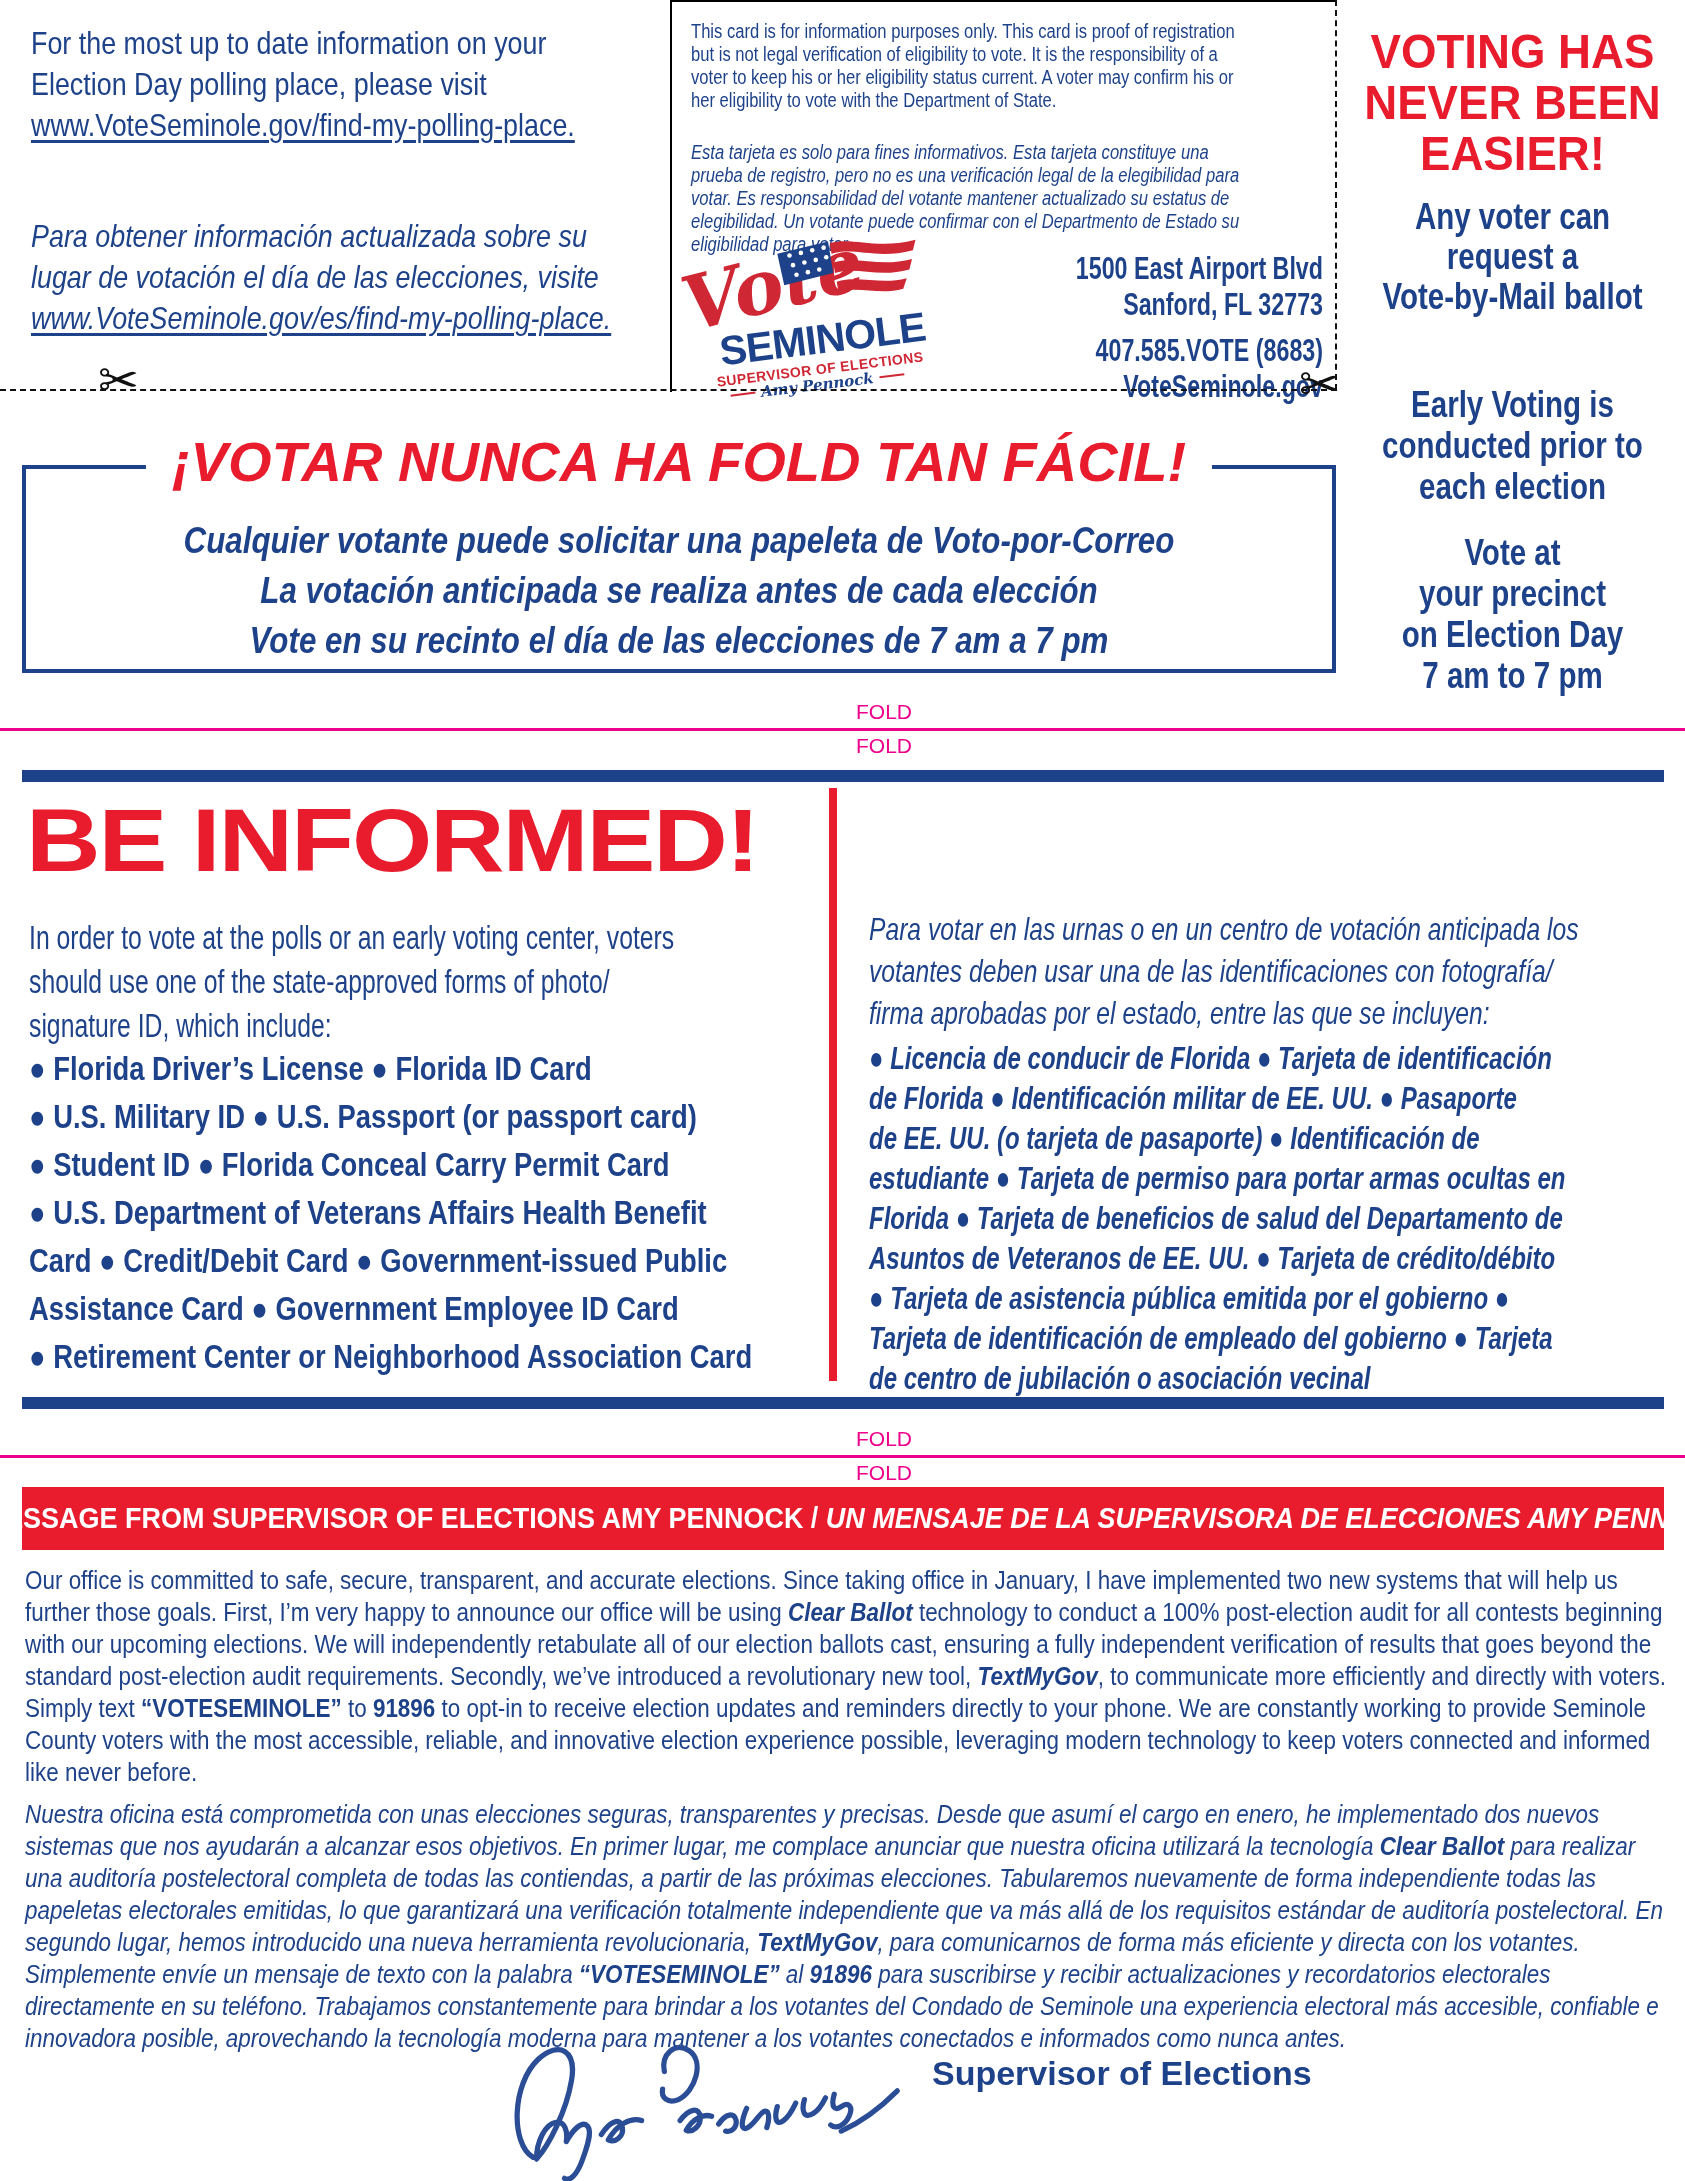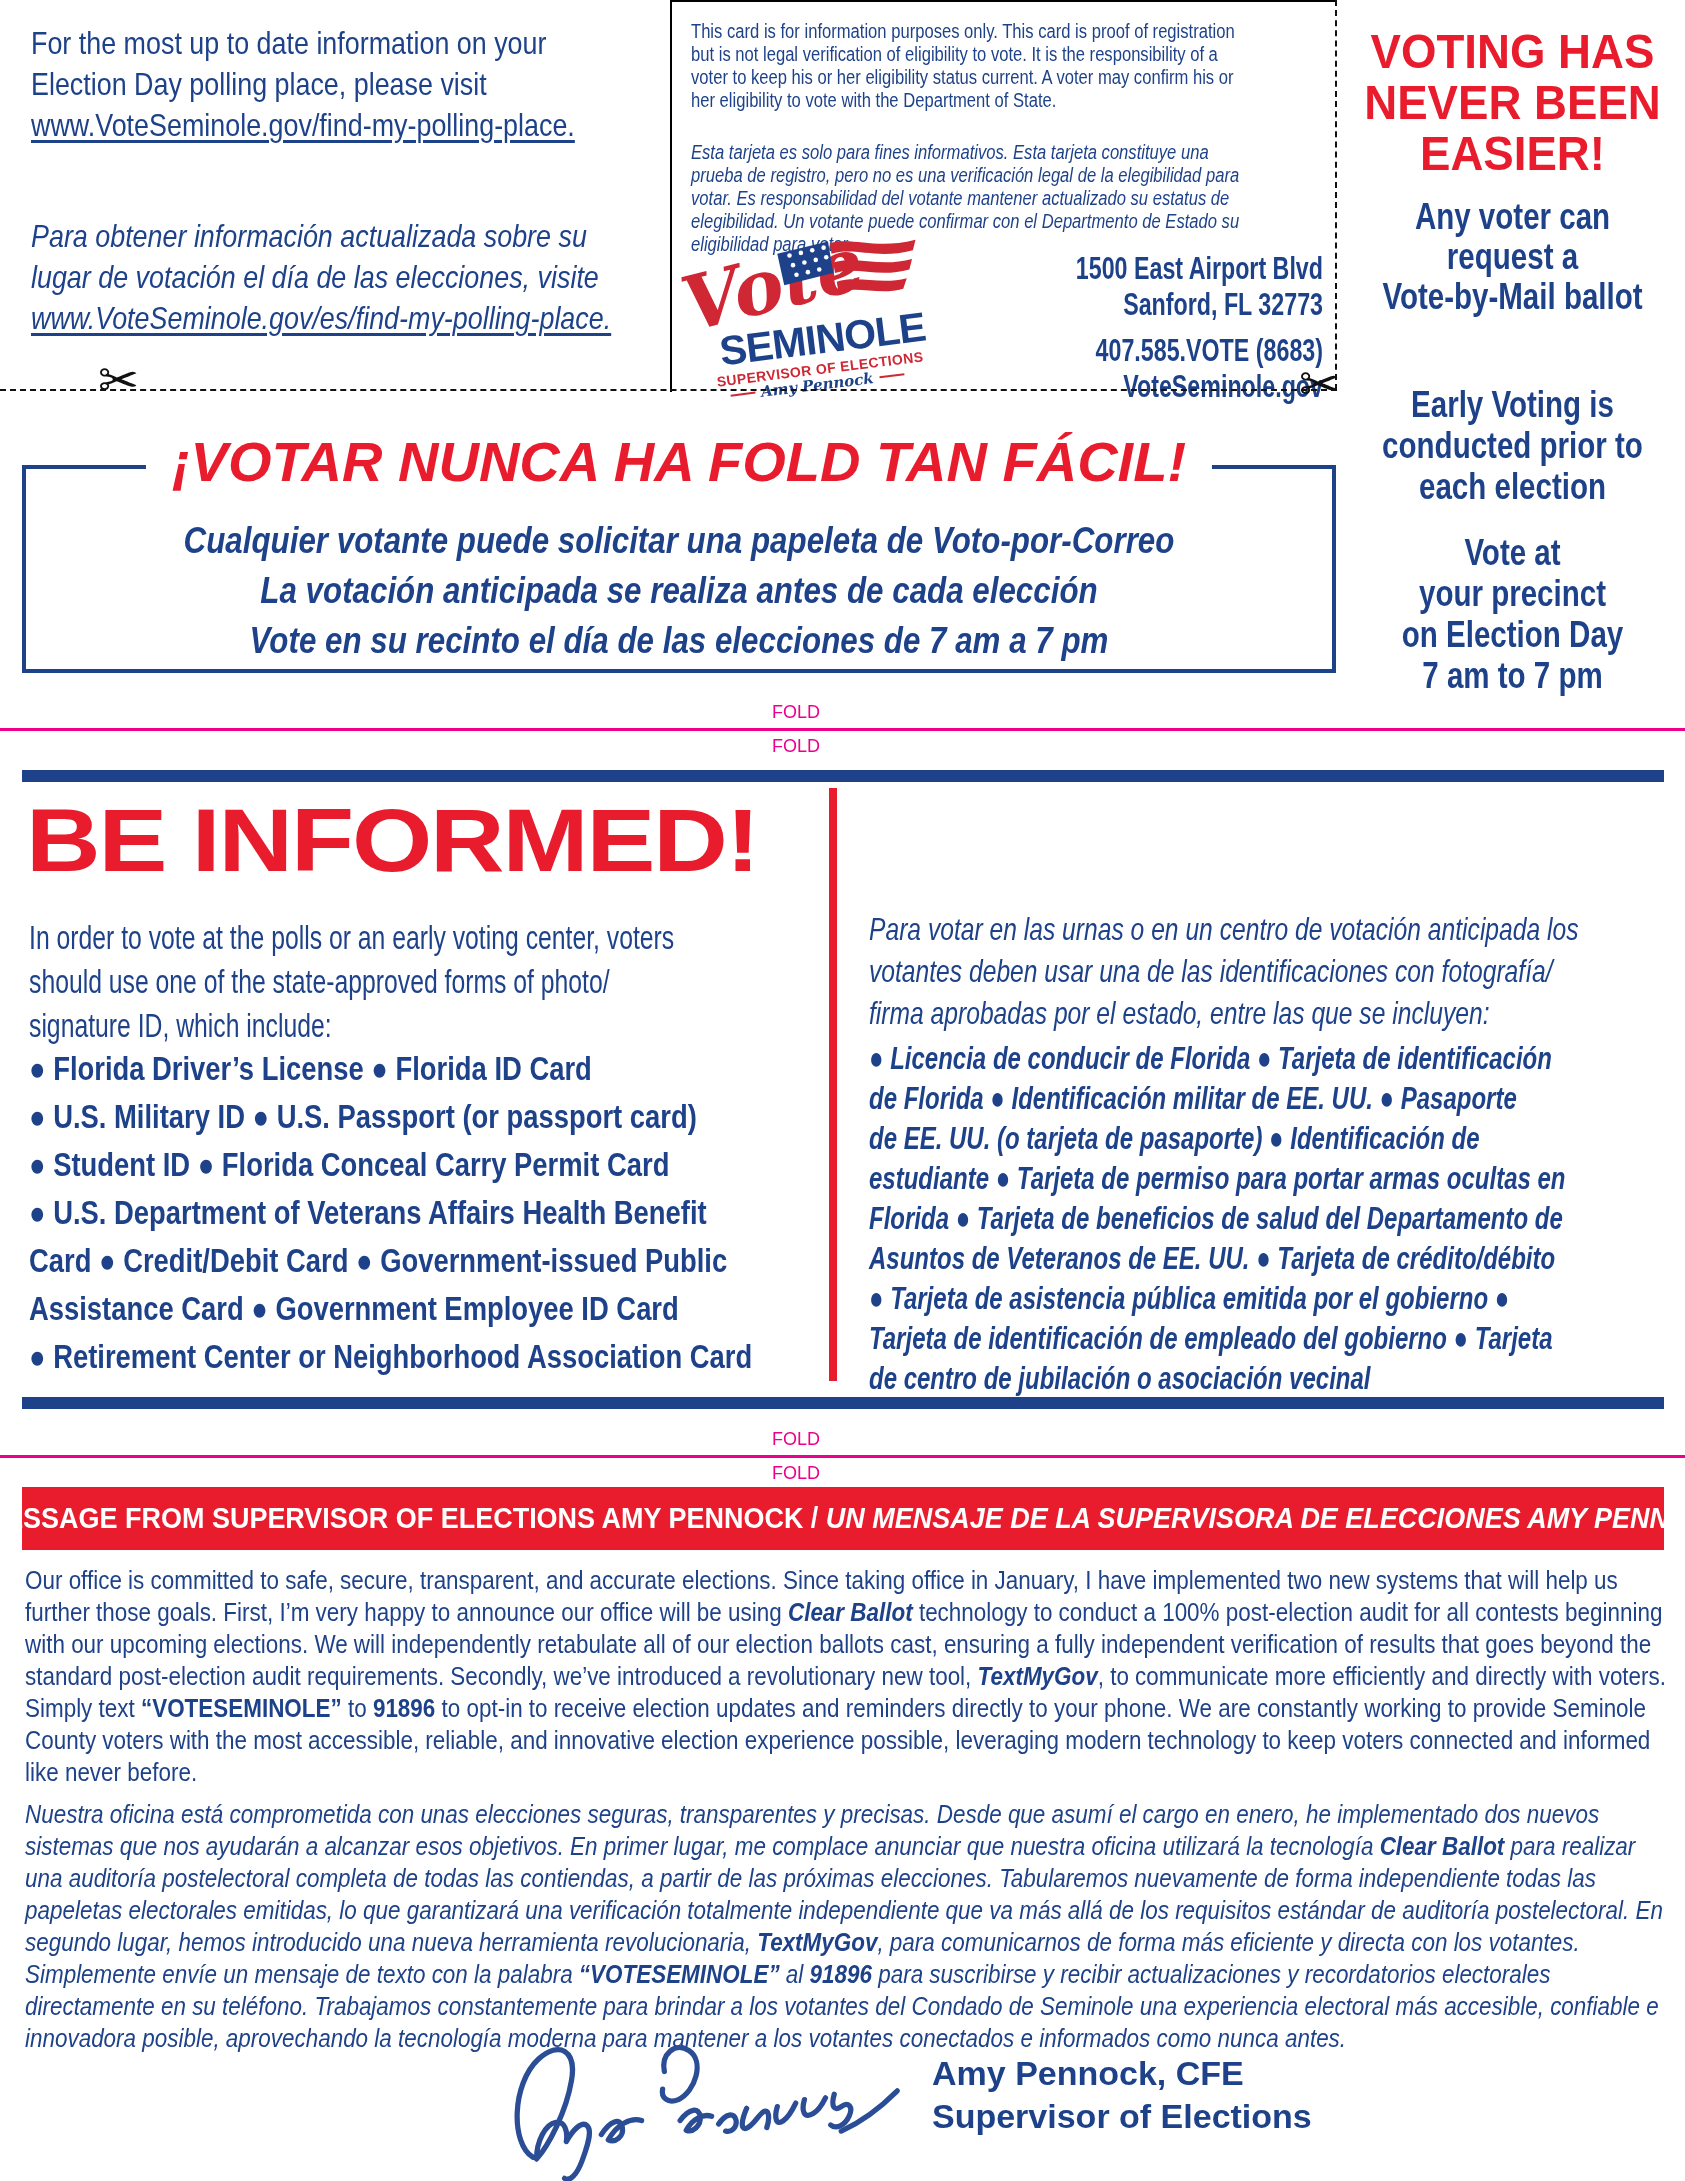--- a/index.html
+++ b/index.html
@@ -65,21 +65,21 @@
   
   .vbox{left:22px;top:465px;width:1306px;height:200px;border:4.4px solid #1e4289;}
   .vbox-title{position:absolute;left:50%;top:-40px;transform:translateX(-50%);background:#fff;
               padding:0 26px;font-size:56px;font-weight:700;font-style:italic;color:#e81c2d;
               white-space:nowrap;line-height:65px;}
   .vbox-lines{position:absolute;left:0;top:47px;width:100%;text-align:center;font-weight:700;
               font-style:italic;font-size:36px;line-height:50px;}
 
   
   .fold-line{left:0;width:1685px;height:2.6px;background:#ec008c;}
-  .fold-label{left:772px;width:140px;text-align:left;font-size:18px;line-height:24.6px;color:#ec008c;}
+  .fold-label{left:772px;width:140px;text-align:right;font-size:21px;line-height:24.6px;color:#ec008c;}
   .fl1{top:728px;} .fl1a{top:700px;} .fl1b{top:734px;}
   .fl2{top:1455px;} .fl2a{top:1427px;} .fl2b{top:1461px;}
 
   .bluebar{left:22px;width:1642px;height:12.3px;background:#1e4289;}
   .bar1{top:770px;} .bar2{top:1397px;}
 
   
   .bi-title{left:26px;top:791px;font-size:89px;line-height:98px;font-weight:700;color:#e81c2d;
             letter-spacing:-1.8px;white-space:nowrap;}
   .bi-intro{left:29px;top:916px;width:1097px;font-size:33px;line-height:44px;}
@@ -254,18 +254,17 @@
       <path d="M214,116 C224,102 236,100 237,112 C238,122 228,130 221,127 C228,114 240,108 250,111"></path>
       <path d="M258,120 C266,108 276,106 278,116 C279,124 272,130 266,128"></path>
       <path d="M290,102 C284,116 283,126 289,125 C297,123 303,110 309,106 C315,102 317,112 313,124"></path>
       <path d="M325,100 C321,114 324,122 332,116 C340,110 344,100 346,96"></path>
       <path d="M356,92 C352,106 356,114 366,108 C374,103 378,94 380,90"></path>
       <path d="M390,86 C386,100 390,106 398,100 C406,94 412,100 407,111 C402,122 392,126 386,121"></path>
       <path d="M398,128 C420,118 444,100 462,82"></path>
     </g>
   </svg>
   <div class="abs sig-text">
-    <div>Amy Pennock, CFE</div>
     <div>Supervisor of Elections</div>
   </div>
 
 </div>
 
 
 </body></html>

